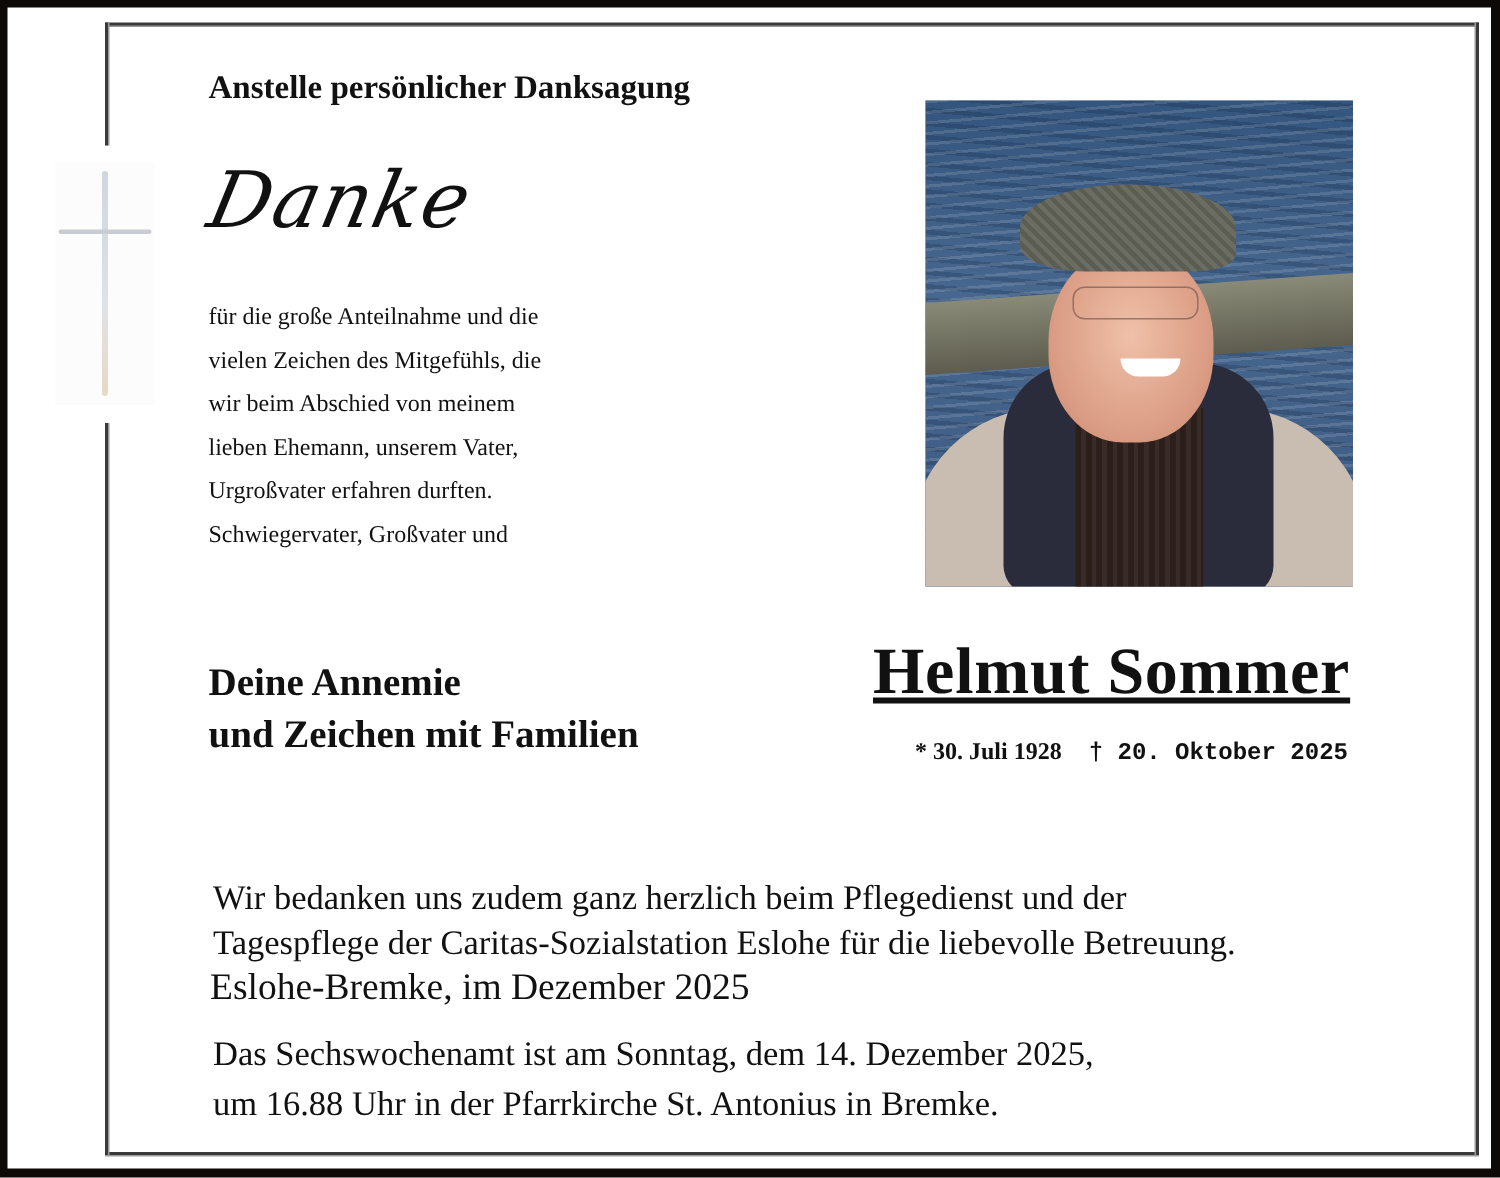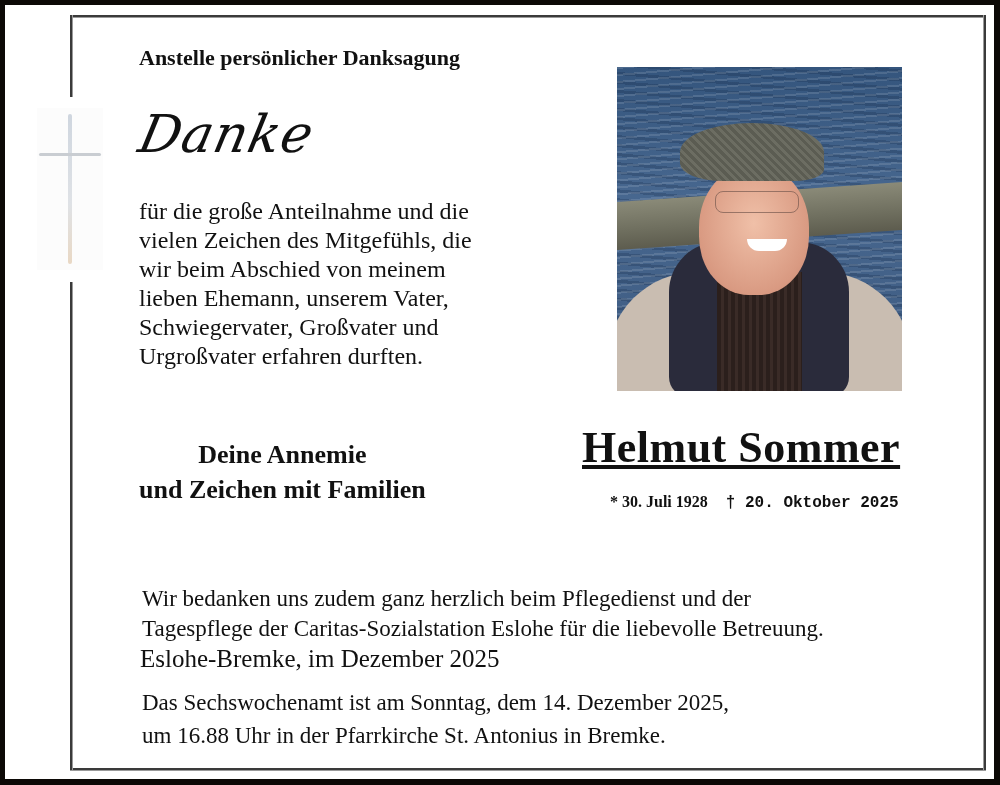--- a/index.html
+++ b/index.html
@@ -35,24 +35,24 @@
     background: #c9cdd2; border-radius: 2px;
   }
 
   .t { position: absolute; white-space: nowrap; }
   .header { left: 139px; top: 45px; font-size: 22px; font-weight: bold; }
   .script {
     left: 140px; top: 104px; font-size: 52px; font-style: italic;
     font-family: "DejaVu Serif", serif; font-weight: normal; letter-spacing: 1px;
     transform: skewX(-12deg); color: #111;
   }
-  .body-text { left: 139px; top: 197px; font-size: 24px; line-height: 29px; white-space: normal; width: 420px; }
+  .body-text { left: 139px; top: 197px; font-size: 16px; line-height: 29px; white-space: normal; width: 420px; }
   .body-text div { white-space: nowrap; }
   .signoff { left: 139px; top: 437px; font-size: 26px; font-weight: bold; line-height: 35px; }
-  .signoff div { white-space: nowrap; text-align: center; }
+  .signoff div { white-space: nowrap; }
   .name { left: 582px; top: 422px; font-size: 44px; font-weight: bold; letter-spacing: 0.5px; text-decoration: underline; }
   .dates { left: 610px; top: 493px; font-size: 16px; font-weight: bold; }
   .dates span + span { margin-left: 18px; font-family: Liberation Mono, monospace; }
   .thanks { left: 142px; top: 584px; font-size: 23px; line-height: 30px; }
   .thanks div { white-space: nowrap; }
   .place { left: 140px; top: 645px; font-size: 25px; }
   .service { left: 142px; top: 686px; font-size: 23px; line-height: 33px; }
   .service div { white-space: nowrap; }
 
   .photo {
@@ -119,22 +119,22 @@
 </div>
 
 <div class="t header">Anstelle persönlicher Danksagung</div>
 <div class="t script">Danke</div>
 
 <div class="t body-text">
   <div>für die große Anteilnahme und die</div>
   <div>vielen Zeichen des Mitgefühls, die</div>
   <div>wir beim Abschied von meinem</div>
   <div>lieben Ehemann, unserem Vater,</div>
+  <div>Urgroßvater erfahren durften.</div>
   <div>Schwiegervater, Großvater und</div>
-  <div>Urgroßvater erfahren durften.</div>
 </div>
 
 <div class="t signoff">
   <div>Deine Annemie</div>
   <div>und Zeichen mit Familien</div>
 </div>
 
 <div class="photo">
   <div class="water"></div>
   <div class="rail"></div>

